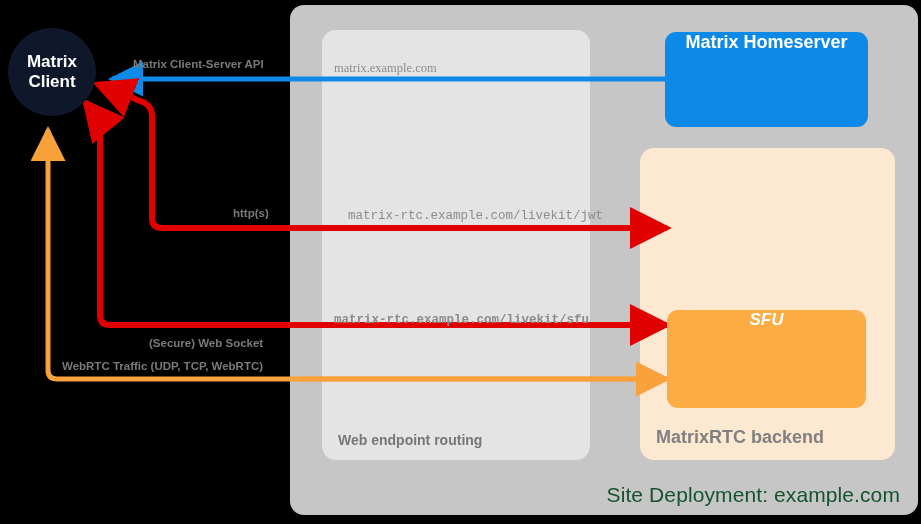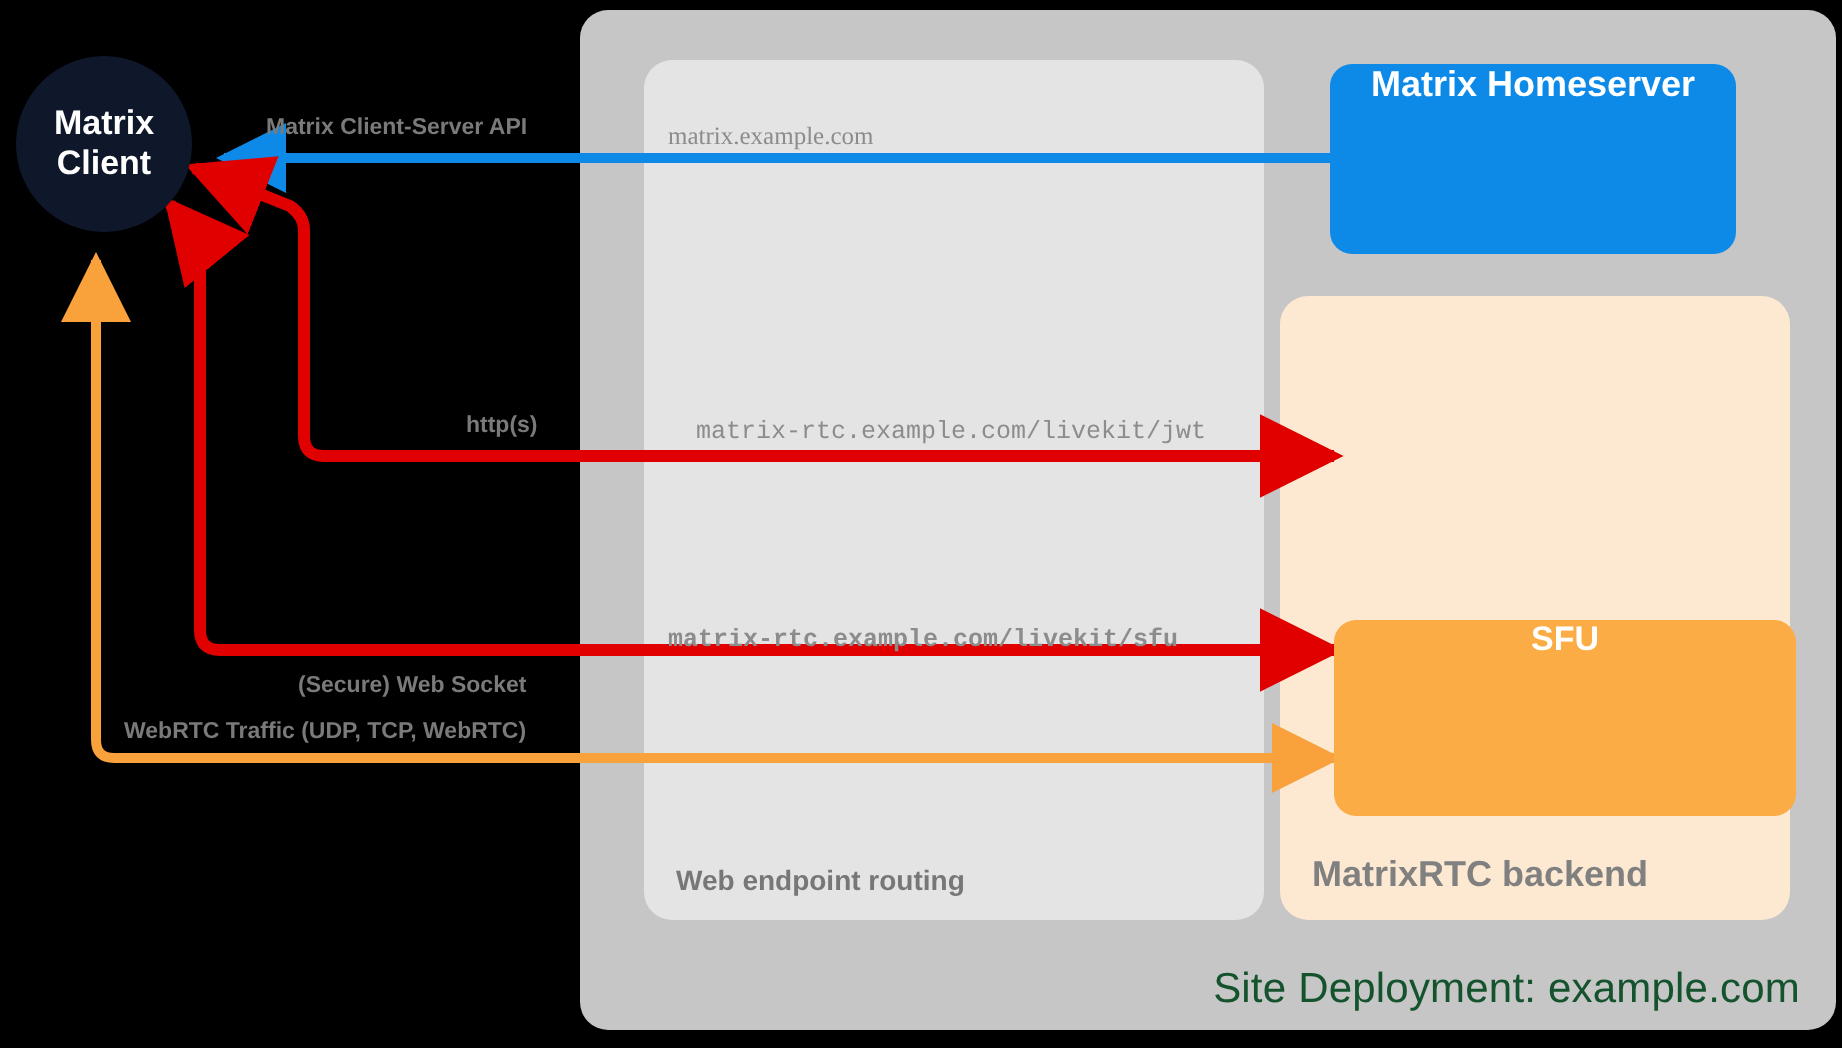--- a/index.html
+++ b/index.html
@@ -40,21 +40,20 @@
   }
 
   
   #web-endpoint-routing {
     left: 322px;
     top: 30px;
     width: 268px;
     height: 430px;
     background: #e4e4e4;
     border-radius: 14px;
-    padding-left: 42px;
   }
   #web-endpoint-routing-label {
     position: absolute;
     left: 16px;
     bottom: 12px;
     color: #777777;
     font-size: 14px;
     font-weight: bold;
     white-space: nowrap;
   }
@@ -112,23 +111,24 @@
     background: #0d8ae8;
     font-size: 18px;
   }
   #matrixrtc-authorization-service {
     left: 667px; top: 178px; width: 199px; height: 100px;
     background: #cc0000;
     font-size: 17px;
     line-height: 1.3;
   }
   #sfu {
-    left: 667px; top: 310px; width: 231px; height: 98px;
+    left: 667px; top: 310px; width: 199px; height: 98px;
     background: #fcac44;
     font-size: 17px;
+    font-style: italic;
   }
 
   
   .arrow-label {
     color: #7a7a7a;
     font-size: 11.5px;
     font-weight: bold;
     white-space: nowrap;
     z-index: 7;
   }

